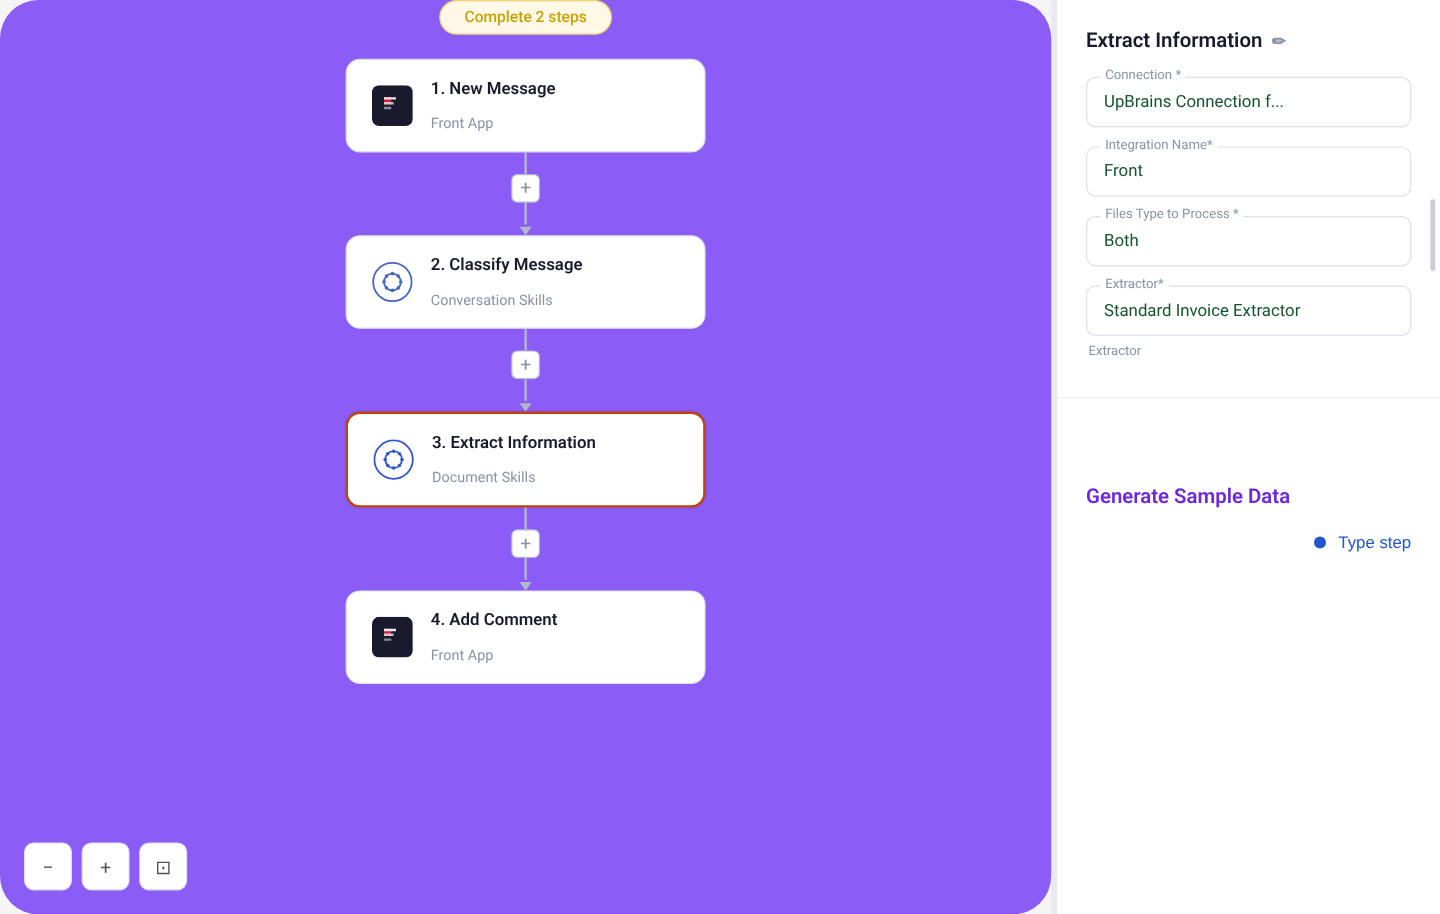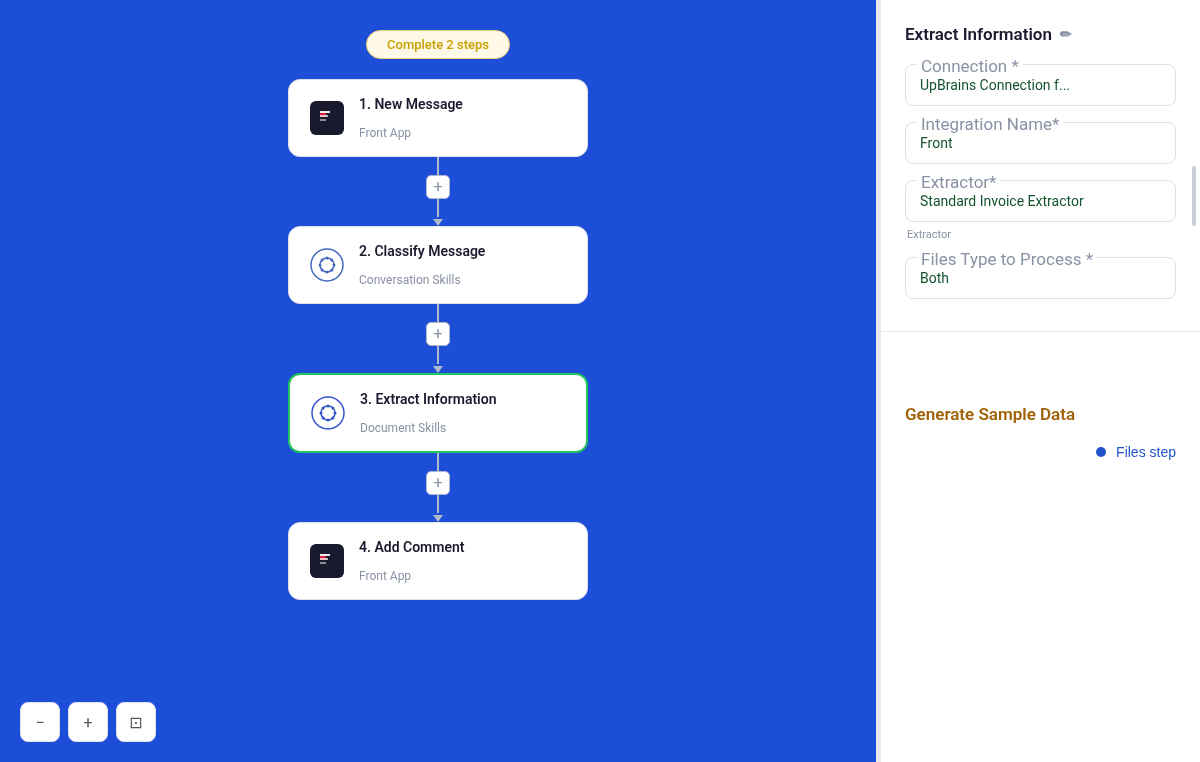--- a/index.html
+++ b/index.html
@@ -8,28 +8,28 @@
       background: #f5f5f5;
       display: flex;
       width: 1200px;
       height: 762px;
       overflow: hidden;
     }
 
     
     .canvas-area {
       flex: 1;
-      background: #1d4ed8;
+      background: #8b5cf6;
       position: relative;
       overflow: hidden;
       display: flex;
       flex-direction: column;
       align-items: center;
       justify-content: flex-start;
-      padding-top: 30px;
+      border-radius: 32px;
     }
 
     
     .flow-container {
       display: flex;
       flex-direction: column;
       align-items: center;
       gap: 0;
       width: 100%;
     }
@@ -54,21 +54,21 @@
       border-radius: 12px;
       padding: 16px 20px;
       display: flex;
       align-items: center;
       gap: 14px;
       cursor: pointer;
       transition: border-color 0.2s;
     }
 
     .flow-node.active {
-      border: 2px solid #22c55e;
+      border: 2px solid #c2410c;
       box-shadow: 0 0 0 1px rgba(51, 85, 221, 0.15);
     }
 
     .flow-node-icon {
       width: 36px;
       height: 36px;
       flex-shrink: 0;
       display: flex;
       align-items: center;
       justify-content: center;
@@ -198,21 +198,21 @@
       margin-bottom: 16px;
       position: relative;
     }
 
     .form-field-label {
       position: absolute;
       top: -8px;
       left: 12px;
       background: white;
       padding: 0 4px;
-      font-size: 17px;
+      font-size: 11px;
       color: #8892a4;
       z-index: 1;
     }
 
     .form-field-input {
       width: 100%;
       border: 1.5px solid #dde0e8;
       border-radius: 8px;
       padding: 12px 14px;
       font-size: 14px;
@@ -240,21 +240,21 @@
     }
 
     
     .generate-section {
       padding: 24px;
     }
 
     .generate-title {
       font-size: 17px;
       font-weight: 600;
-      color: #a16207;
+      color: #6d28d9;
       margin-bottom: 20px;
     }
 
     .test-step-row {
       display: flex;
       align-items: center;
       gap: 10px;
       justify-content: flex-end;
     }
 
@@ -423,39 +423,39 @@
     </div>
 
     <div class="form-field">
       <span class="form-field-label">Integration Name*</span>
       <div class="form-field-input">
         <span>Front</span>
       </div>
     </div>
 
     <div class="form-field">
+      <span class="form-field-label">Files Type to Process *</span>
+      <div class="form-field-input">
+        <span>Both</span>
+      </div>
+    </div>
+
+    <div class="form-field">
       <span class="form-field-label">Extractor*</span>
       <div class="form-field-input">
         <span>Standard Invoice Extractor</span>
       </div>
       <div class="form-field-hint">Extractor</div>
-    </div>
-
-    <div class="form-field">
-      <span class="form-field-label">Files Type to Process *</span>
-      <div class="form-field-input">
-        <span>Both</span>
-      </div>
     </div>
 
     <div class="scroll-thumb"></div>
 
   </div>
 
   <div class="generate-section">
     <div class="generate-title">Generate Sample Data</div>
     <div class="test-step-row">
       <div class="test-step-dot"></div>
-      <button class="test-step-btn">Files step</button>
+      <button class="test-step-btn">Type step</button>
     </div>
   </div>
 
 </div>
 
 </body></html>

